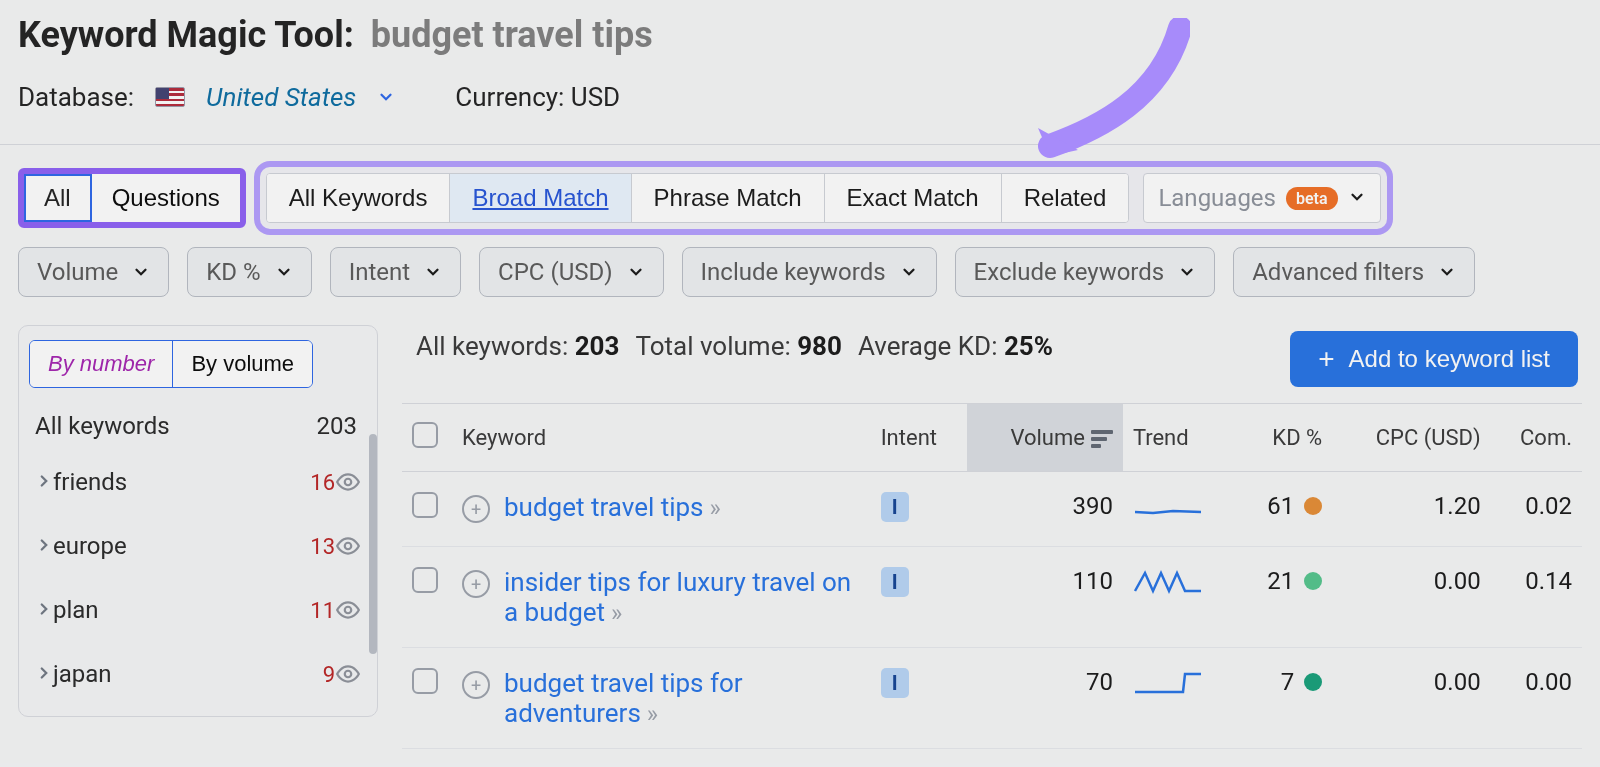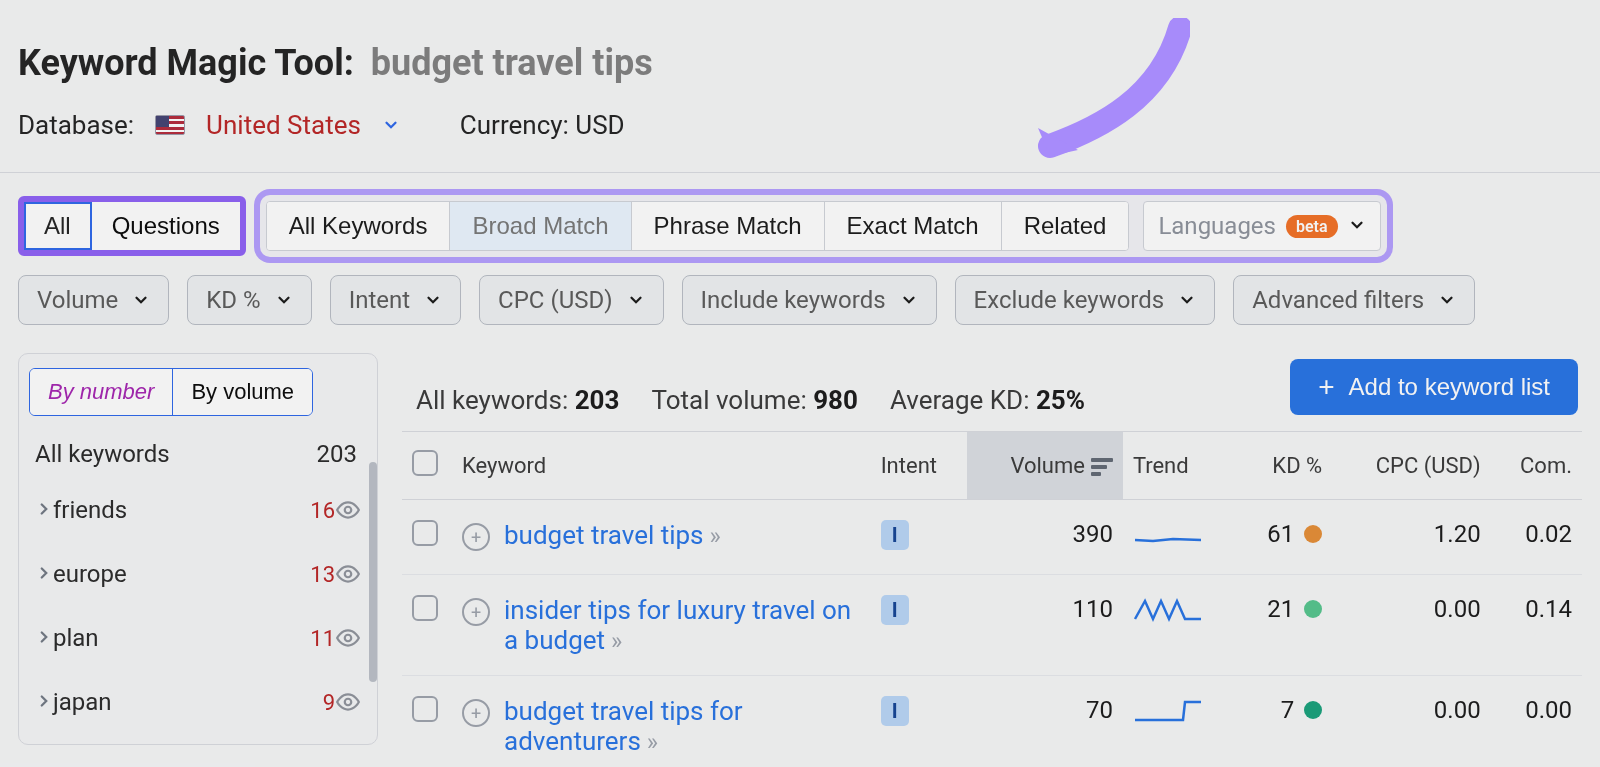--- a/index.html
+++ b/index.html
@@ -13,44 +13,44 @@
   position: relative;
 }
 
 body::after {
   content:"";
   position:absolute; inset:0;
   background: rgba(128,128,128,0.10);
   pointer-events:none;
 }
 
-.header { padding: 14px 10px 18px 18px; margin-top: 28px; }
+.header { padding: 14px 10px 18px 18px; }
 .title-line { font-size: 36px; font-weight: 700; color:#1a1a1a; }
 .title-line .query { font-weight:700; color:#7c7c7c; margin-left: 8px; }
 .meta-line { margin-top: 26px; font-size: 26px; color:#1a1a1a; display:flex; gap:60px; align-items:center; }
 .db { display:flex; align-items:center; gap:21px; }
 .flag { width:30px; height:20px; background: linear-gradient(#b22234 0 15%, #fff 15% 30%, #b22234 30% 45%, #fff 45% 60%, #b22234 60% 75%, #fff 75% 90%, #b22234 90% 100%); position:relative; border:1px solid #99a; border-radius:2px; }
 .flag::before { content:""; position:absolute; left:0; top:0; width:13px; height:11px; background:#3c3b6e; }
-.db-val { color:#b91c1c; }
+.db-val { color:#0369a1;font-style:italic; }
 .chev-down { display:inline-block; vertical-align:middle; }
 .chev-down svg { width:18px; height:18px; }
 hr.sep { border:none; border-top:1px solid #d9dbe0; margin-top:14px;}
 
 
 .row { padding: 22px 18px 0 18px; display:flex; align-items:center; gap:14px; }
 .seg { display:flex; border:6px solid #8b5cf6; border-radius:6px; overflow:hidden; }
 .seg .btn { padding:10px 20px; font-size:24px; background:#fff; border:none; border-right:1px solid #b7bcc5; cursor:pointer; }
 .seg .btn:last-child { border-right:none; }
 .seg .btn.active { background:#fff; color:#2563eb; outline:2px solid #2563eb; outline-offset:-2px; }
 .seg.primary .btn.active { background:#fff; color:#1a1a1a; outline:2px solid #2563eb; outline-offset:-2px;}
 .match-wrap { display:flex; gap:14px; align-items:center; padding:6px; border-radius:10px; box-shadow: 0 0 0 6px #b29bff, 0 0 0 7px rgba(0,0,0,0); background:#b29bff0a; }
 .match-seg { display:flex; border:1px solid #d0d3da; border-radius:4px; overflow:hidden; background:#fff; }
 .match-seg .btn { padding:10px 22px; font-size:24px; background:#fff; border:none; border-right:1px solid #d0d3da; cursor:pointer; color:#111; }
 .match-seg .btn:last-child{ border-right:none;}
-.match-seg .btn.sel { background:#eaf4ff; color:#737373; }
+.match-seg .btn.sel { background:#eaf4ff; color:#1d4ed8;text-decoration:underline; }
 .lang-box { display:flex; align-items:center; gap:10px; border:1px solid #d0d3da; border-radius:4px; padding:10px 14px; background:#fff; font-size:24px; color:#8a8f99; }
 .beta { background:#f26b1d; color:#fff; border-radius:999px; font-size:16px; padding:2px 10px; font-weight:600;}
 .row2 { padding: 18px 18px 0 18px; display:flex; gap:18px; flex-wrap:wrap;}
 .pill { display:flex; align-items:center; gap:14px; border:1px solid #b7bcc5; border-radius:8px; padding:10px 18px; font-size:24px; color:#555; background:#eef0f2; cursor:pointer; }
 .pill svg{ width:18px;height:18px; }
 
 
 .main { display:flex; gap:24px; padding:28px 18px 0 18px; align-items:flex-start; }
 .side { width:360px; border:1px solid #d9dbe0; border-radius:10px; padding:14px 10px 10px 10px; background:#f4f5f7; position:relative;}
 .side .sort-seg { display:flex; border:1px solid #2563eb; border-radius:6px; overflow:hidden; width:fit-content; background:#fff;}
@@ -59,21 +59,21 @@
 .side .sort-seg .btn:first-child { border-right:1px solid #2563eb; }
 .side .allkw { display:flex; justify-content:space-between; font-size:24px; color:#222; padding:24px 10px 10px 6px; }
 .side-item { display:flex; align-items:center; gap:0; padding:18px 6px; font-size:24px; color:#222;}
 .side-item .grow{ flex:1; }
 .side-item .count { color:#b91c1c; font-size:22px; }
 .eye { width:26px; height:26px; color:#8c9099; }
 .chev-right svg{ width:18px;height:18px; color:#6d7480;}
 .side-scroll-thumb { position:absolute; right:0; top:108px; width:8px; height:220px; background:#b9bec7; border-radius:4px; }
 
 .content { flex:1; }
-.summary { display:flex; align-items:flex-end; gap:32px; font-size:26px; color:#333; padding:6px 4px 16px 14px;}
+.summary { display:flex; align-items:flex-start; gap:16px; font-size:26px; color:#333; padding:6px 4px 16px 14px;}
 .summary b { font-weight:700; color:#111;}
 .addbtn { margin-left:auto; background:#1f6fe5; color:#fff; border:none; border-radius:8px; font-size:24px; padding:14px 28px; display:flex; align-items:center; gap:14px; cursor:pointer;}
 .plus { font-size:28px; line-height:0; }
 
 table { width:100%; border-collapse:collapse; background:#fff0; }
 thead th { text-align:left; font-weight:400; font-size:22px; color:#333; padding:18px 10px; border-top:1px solid #d9dbe0; border-bottom:1px solid #d9dbe0;}
 thead th.vol { background:#dadde2; }
 tbody td { padding:20px 10px; border-bottom:1px solid #e6e8ec; font-size:24px; vertical-align:top;}
 td.kw a { color:#1f6fe5; text-decoration:none; font-size:26px;}
 td.kw { max-width:330px;}

